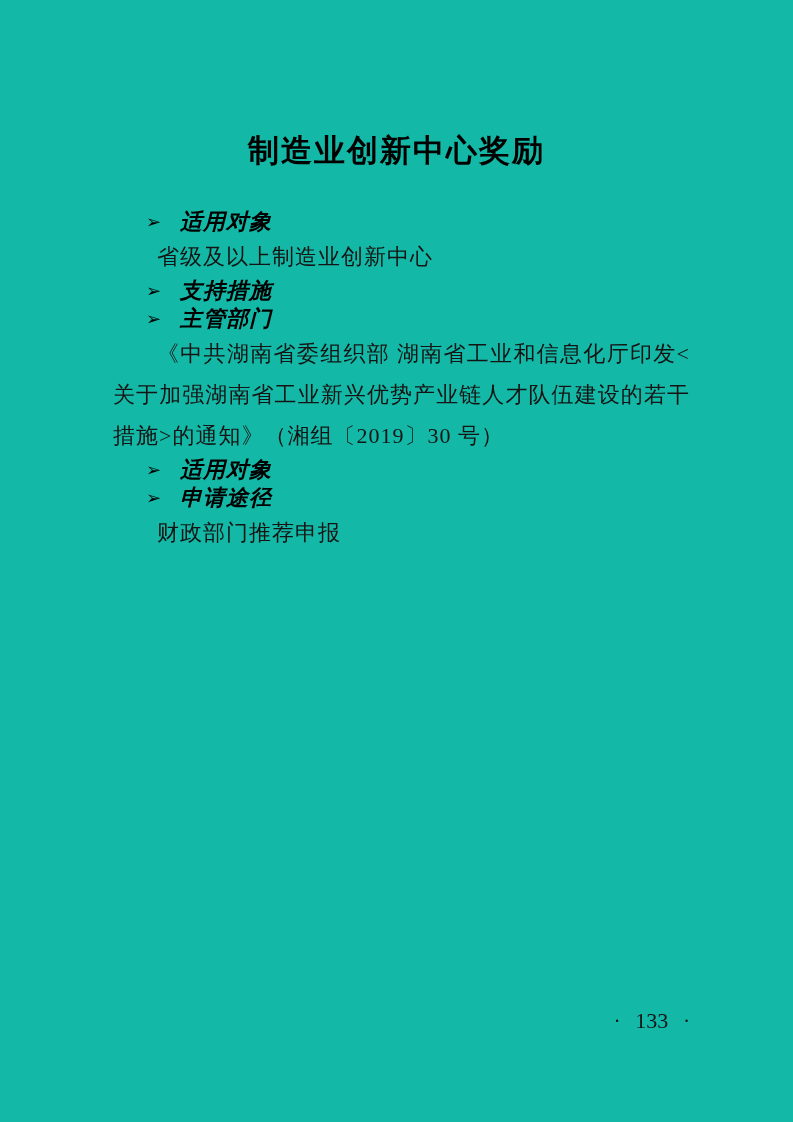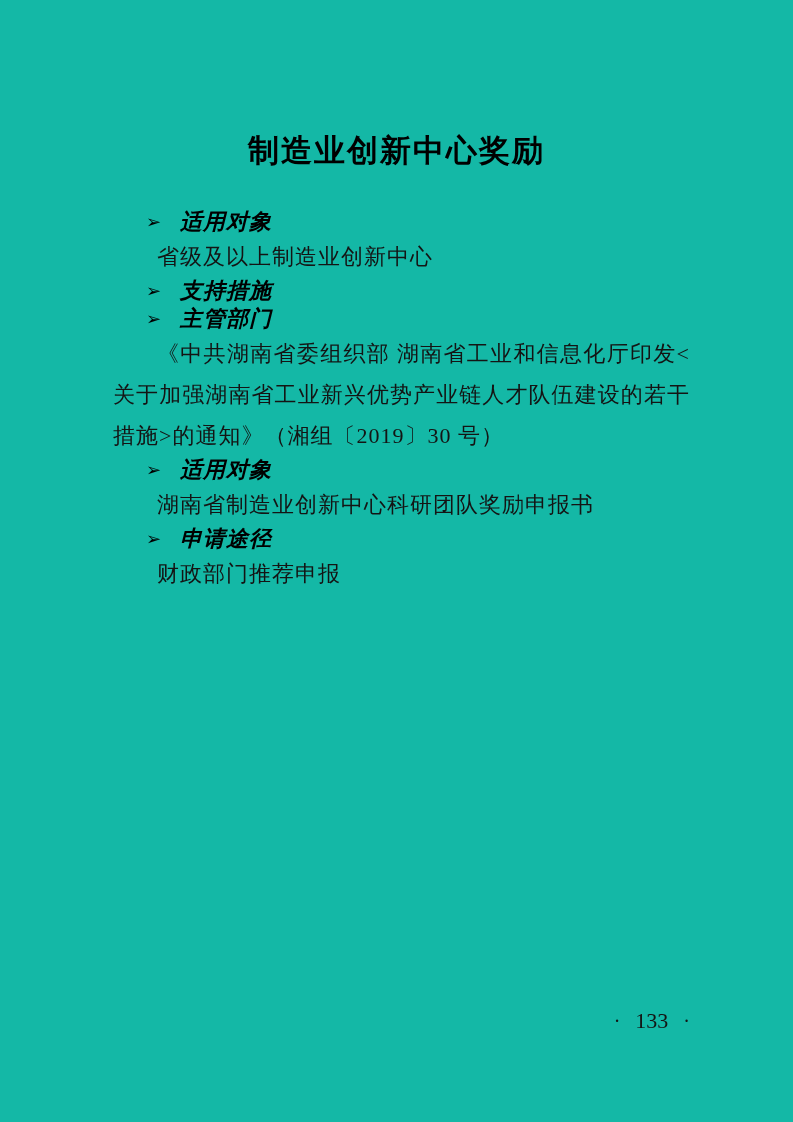--- a/index.html
+++ b/index.html
@@ -97,21 +97,20 @@
         <span class="bullet">➢</span><span>主管部门</span>
       </div>
       <p class="section-body">《中共湖南省委组织部 湖南省工业和信息化厅印发&lt;关于加强湖南省工业新兴优势产业链人才队伍建设的若干措施&gt;的通知》（湘组〔2019〕30 号）</p>
     </div>
 
 
     <div class="section">
       <div class="section-heading">
         <span class="bullet">➢</span><span>适用对象</span>
       </div>
-      <p class="section-body">湖南省制造业创新中心科研团队奖励申报书</p>
     </div>
 
     <div class="section">
       <div class="section-heading">
         <span class="bullet">➢</span><span>申请途径</span>
       </div>
       <p class="section-body">财政部门推荐申报</p>
     </div>
 
   </div>

